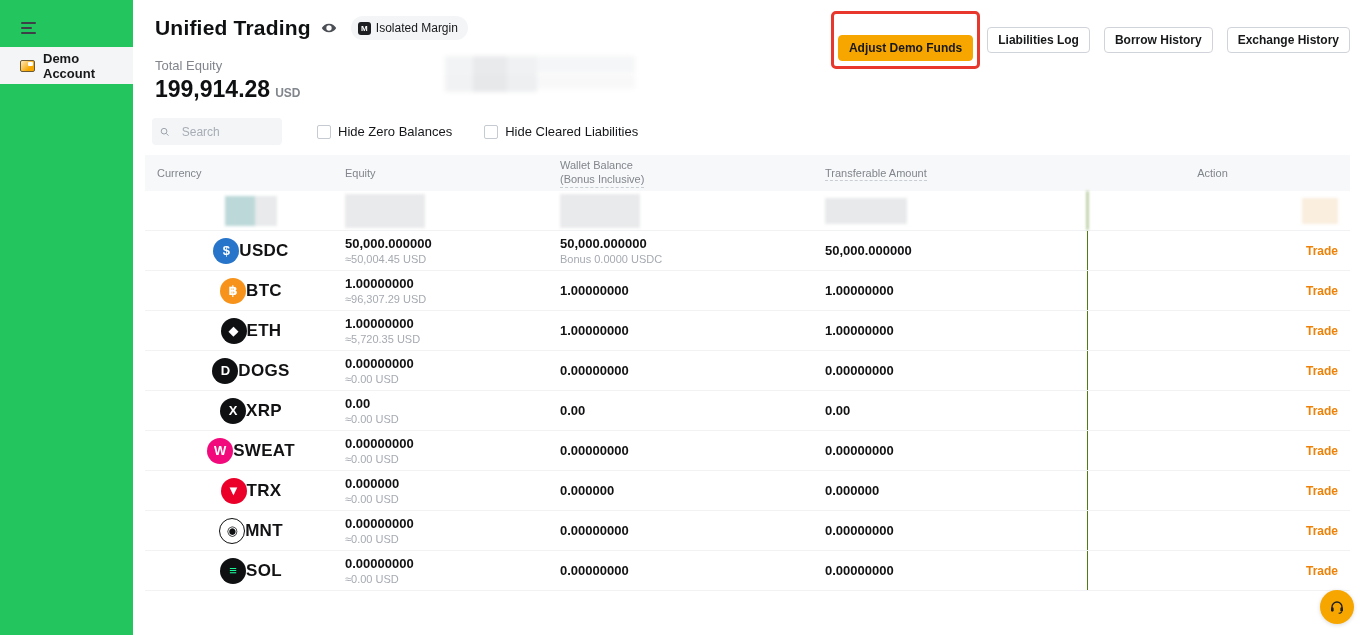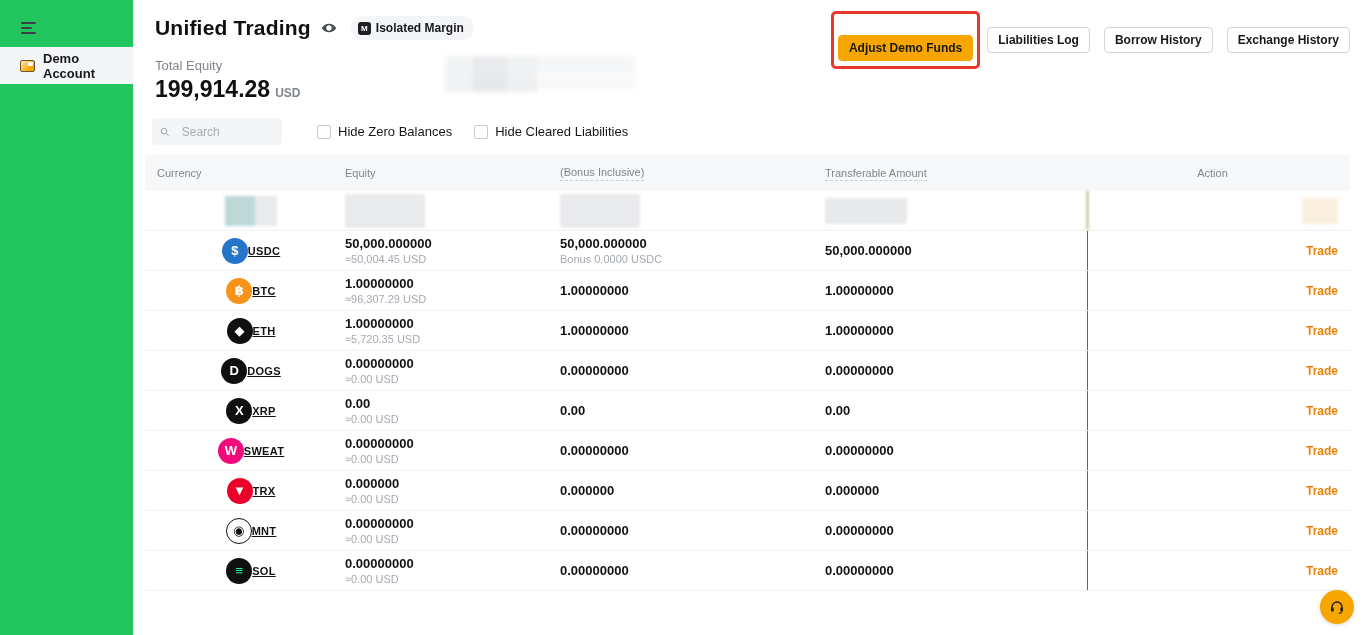--- a/index.html
+++ b/index.html
@@ -23,21 +23,21 @@
   .side-item span.lbl { font-size:13px; font-weight:700; color:#17181a; }
   
   .main { position:absolute; left:133px; top:0; right:0; bottom:0; }
   .title-row { position:absolute; left:22px; top:16px; display:flex; align-items:center; gap:8px; }
   .page-title { font-size:21px; font-weight:700; letter-spacing:.2px; color:#0f1012; }
   .eye { width:16px; height:16px; margin-left:2px; cursor:pointer; }
   .pill { display:flex; align-items:center; gap:5px; background:#f3f5f7; border-radius:12px;
     height:24px; padding:0 10px 0 7px; margin-left:6px; }
   .pill .m-ico { width:13px; height:13px; background:#1c1e21; color:#fff; border-radius:3px;
     font-size:8px; font-weight:700; display:flex; align-items:center; justify-content:center; }
-  .pill .pill-lbl { font-size:12px; font-weight:700; color:#17181a; }
+  .pill .pill-lbl { font-size:12px; font-weight:400; color:#17181a; }
   
   .actions { position:absolute; right:13px; top:19px; display:flex; gap:14px; align-items:center; }
   .btn { height:26px; border-radius:4px; font-size:12px; font-weight:700; padding:0 10px;
     display:flex; align-items:center; cursor:pointer; background:#fff; border:1px solid #d0d4da; color:#17181a;
     font-family:inherit; }
   .btn.primary { background:#f7a600; border-color:#f7a600; color:#17181a;margin-top:16px; }
   .ann-wrap { position:relative; }
   .annotation { position:absolute; left:-7px; top:-8px; right:-7px; bottom:-8px;
     border:3px solid #e8372c; border-radius:5px; pointer-events:none; }
   
@@ -47,38 +47,38 @@
   
   .blur-top { position:absolute; left:312px; top:56px; width:190px; height:38px; filter:blur(2px); }
   .blur-top .r1,.blur-top .r2 { display:flex; height:19px; }
   .blk { flex:none; }
   
   .controls { position:absolute; left:19px; top:118px; display:flex; align-items:center; }
   .search { width:130px; height:27px; background:#f3f5f7; border-radius:4px; display:flex; align-items:center; padding:0 8px; }
   .search input { border:none; outline:none; background:transparent; width:100%; font-size:12px; color:#1d4ed8;
     font-family:inherit; margin-left:12px; }
   .search input::placeholder { color:#a7adb5; }
-  .cbx-group { display:flex; align-items:flex-start; gap:22px; margin-left:35px; }
+  .cbx-group { display:flex; align-items:flex-start; gap:32px; margin-left:35px; }
   .cbx { display:flex; align-items:center; gap:7px; cursor:pointer; }
   .box { width:14px; height:14px; border:1px solid #c6cbd1; border-radius:2px; background:#fff; }
   .cbx span.cl { font-size:13px; color:#15171a; }
   
   .table { position:absolute; left:12px; right:13px; top:155px; }
   .grid-cols { display:grid; grid-template-columns:200px 215px 265px 262px 1fr; }
   .thead { height:36px; background:#f7f8f9; align-items:center; font-size:11px; color:#81858c; }
   .thead .c1 { padding-left:12px; }
   .thead .c-act { text-align:center; padding-right:12px; }
   .u-dash { border-bottom:1px dashed #c9ced4; padding-bottom:1px; width:max-content; }
   .th-2l { line-height:14px; }
   .row { height:40px; border-bottom:1px solid #f1f2f4; align-items:stretch; }
   .cell { display:flex; flex-direction:column; justify-content:center; }
   .cell.cur-cell { flex-direction:row; align-items:center; padding-left:12px; }
   .coin { width:26px; height:26px; border-radius:50%; display:flex; align-items:center; justify-content:center;
     font-size:13px; font-weight:700; flex:none; }
-  .sym { margin-left:0; font-size:11px; font-weight:700; color:#121214; letter-spacing:.3px;text-decoration:underline; }
+  .sym { margin-left:0; font-size:17px; font-weight:700; color:#121214; letter-spacing:.3px; }
   .val  { font-size:13px; font-weight:700; color:#121214; }
   .val2 { font-size:13px; font-weight:600; color:#121214; }
   .sub { font-size:11px; color:#a5aab1; margin-top:2px; }
   .sub:empty { display:none; }
   .cell.act-cell { border-left:1px solid #4d7c0f; flex-direction:row; align-items:center;
     justify-content:flex-end; padding-right:12px; }
   .trade { color:#ee8208; font-size:12px; font-weight:700; cursor:pointer; }
   
   .row.redacted .cell { filter:blur(1.5px); }
   .row.redacted .cur-cell .b1 { width:30px; height:30px; background:#bcd8d8; }
@@ -168,20 +168,21 @@
         <span class="cl">Hide Cleared Liabilities</span>
       </label>
     </div>
   </div>
 
   <div class="table">
     <div class="thead grid-cols">
       <div class="c1">Currency</div>
       <div>Equity</div>
       <div class="th-2l">
+        <div>Wallet Balance</div>
         <div class="u-dash">(Bonus Inclusive)</div>
       </div>
       <div><span class="u-dash">Transferable Amount</span></div>
       <div class="c-act">Action</div>
     </div>
 
     <div class="row grid-cols redacted">
       <div class="cell cur-cell">
           <span class="b1 blk"></span>
           <span class="b2 blk"></span>

